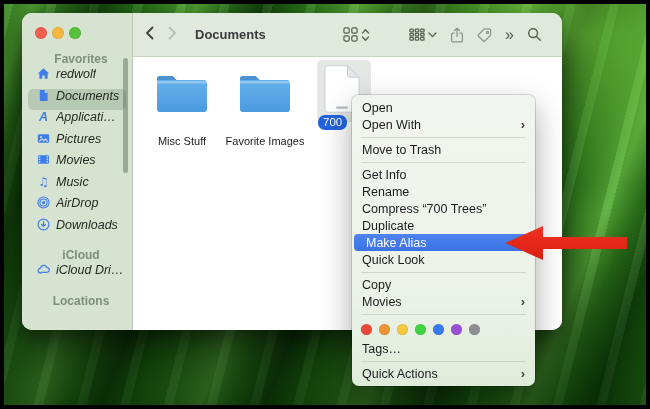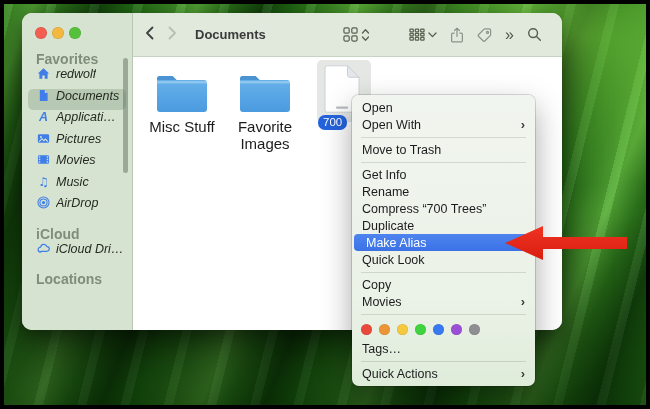--- a/index.html
+++ b/index.html
@@ -24,22 +24,22 @@
   .toolbar{position:absolute;left:111px;right:0;top:0;height:44px;background:#e0e9db;
     border-bottom:1px solid #c7d3c3;display:flex;align-items:center;box-sizing:border-box;}
   .content{position:absolute;left:111px;right:0;top:44px;bottom:0;background:#fff;}
 
   
   .lights{position:absolute;left:13px;top:14px;display:flex;gap:5px;}
   .light{width:12px;height:12px;border-radius:50%;box-shadow:inset 0 0 0 0.5px rgba(0,0,0,0.15);}
 
   
   .sb-list{position:absolute;left:0;right:0;top:38px;padding:0 6px;}
-  .sb-section-label{height:16px;line-height:16px;font-size:14px;font-weight:700;color:#7f8d7b;
-    padding-left:8px;margin-top:8px;}
+  .sb-section-label{height:16px;line-height:16px;font-size:12px;font-weight:700;color:#7f8d7b;
+    padding-left:8px;margin-top:8px;text-align:center;}
   .sb-section-label:first-child{margin-top:0;}
   .sb-row{height:21.5px;display:flex;align-items:flex-start;gap:6px;padding-left:8px;border-radius:5px;
     font-size:12.5px;color:#242a21;font-style:italic;}
   .sb-row.selected{background:#b7c9b3;}
   .sb-icon{width:14px;height:13px;display:inline-flex;align-items:center;justify-content:center;flex:0 0 14px;}
   .sb-icon svg{width:13px;height:13px;}
   .sb-label{white-space:nowrap;overflow:hidden;}
   .sb-scrollbar{position:absolute;left:101px;top:45px;width:5px;height:115px;border-radius:3px;
     background:rgba(85,100,82,0.45);}
 
@@ -51,21 +51,21 @@
   .tb-icon.dim svg{stroke:#8b948a;}
   .tb-icon svg{stroke:#57604f;fill:none;stroke-width:1.3;stroke-linecap:round;stroke-linejoin:round;}
   .more-glyph{font-size:16px;color:#4d564b;line-height:1;}
   .grp{display:flex;align-items:center;gap:3px;}
   .grp.view{margin-left:2px;}
   .grp.group-by{margin-left:26px;}
 
   
   .grid-item{position:absolute;width:86px;text-align:center;}
   .grid-item .icon-wrap{height:48px;display:flex;align-items:flex-end;justify-content:center;}
-  .item-label{margin-top:4px;font-size:15px;color:#1c1c1e;}
+  .item-label{margin-top:21px;font-size:11px;color:#1c1c1e;}
   .file-sel-bg{position:absolute;left:184px;top:3px;width:54px;height:62px;border-radius:5px;
     background:rgba(70,85,66,0.14);}
   .doc-icon{position:absolute;left:190px;top:7px;width:38px;height:50px;}
   .file-pill{position:absolute;left:185px;top:58px;height:15px;line-height:15px;padding:0 5px;
     border-radius:7px;background:#2563dd;color:#fff;font-size:11.5px;}
 
   
   .menu{position:absolute;left:352px;top:95px;width:183px;box-sizing:border-box;padding:4px 0;
     border-radius:7px;background:linear-gradient(180deg,#f1f5ef 0%,#ebf2e7 70%,#dfecda 100%);
     box-shadow:0 12px 30px rgba(0,0,0,0.35),0 0 0 1px rgba(0,0,0,0.14);}
@@ -236,20 +236,29 @@
           </div>
           <div class="sb-row">
             <span class="sb-icon">
               <svg viewBox="0 0 12 12" fill="none" stroke="#3f7ee8">
                 <circle cx="6" cy="6" r="1.5" fill="#3f7ee8" stroke="none"></circle>
                 <circle cx="6" cy="6" r="3.3" stroke-width="1"></circle>
                 <circle cx="6" cy="6" r="5.1" stroke-width="1"></circle>
               </svg>
             </span>
             <span class="sb-label">AirDrop</span>
+          </div>
+          <div class="sb-row">
+            <span class="sb-icon">
+              <svg viewBox="0 0 12 12" fill="none" stroke="#3f7ee8">
+                <circle cx="6" cy="6" r="5" stroke-width="1.1"></circle>
+                <path d="M6 3.3 V7.6 M4.2 6 L6 7.8 L7.8 6" stroke-width="1.1" stroke-linecap="round" stroke-linejoin="round"></path>
+              </svg>
+            </span>
+            <span class="sb-label">Downloads</span>
           </div>
           <div class="sb-section-label">iCloud</div>
           <div class="sb-row">
             <span class="sb-icon">
               <svg viewBox="0 0 12 12" fill="none" stroke="#3f7ee8" stroke-width="1.1">
                 <path d="M3.4 9.3 a2.3 2.3 0 0 1 -0.1 -4.6 a3 3 0 0 1 5.8 -0.5 a2.15 2.15 0 0 1 0.2 4.3 q-0.3 0.1 -0.6 0.1 h-5 q-0.2 0 -0.3 0.7 z" stroke-linejoin="round"></path>
               </svg>
             </span>
             <span class="sb-label">iCloud Dri…</span>
           </div>

